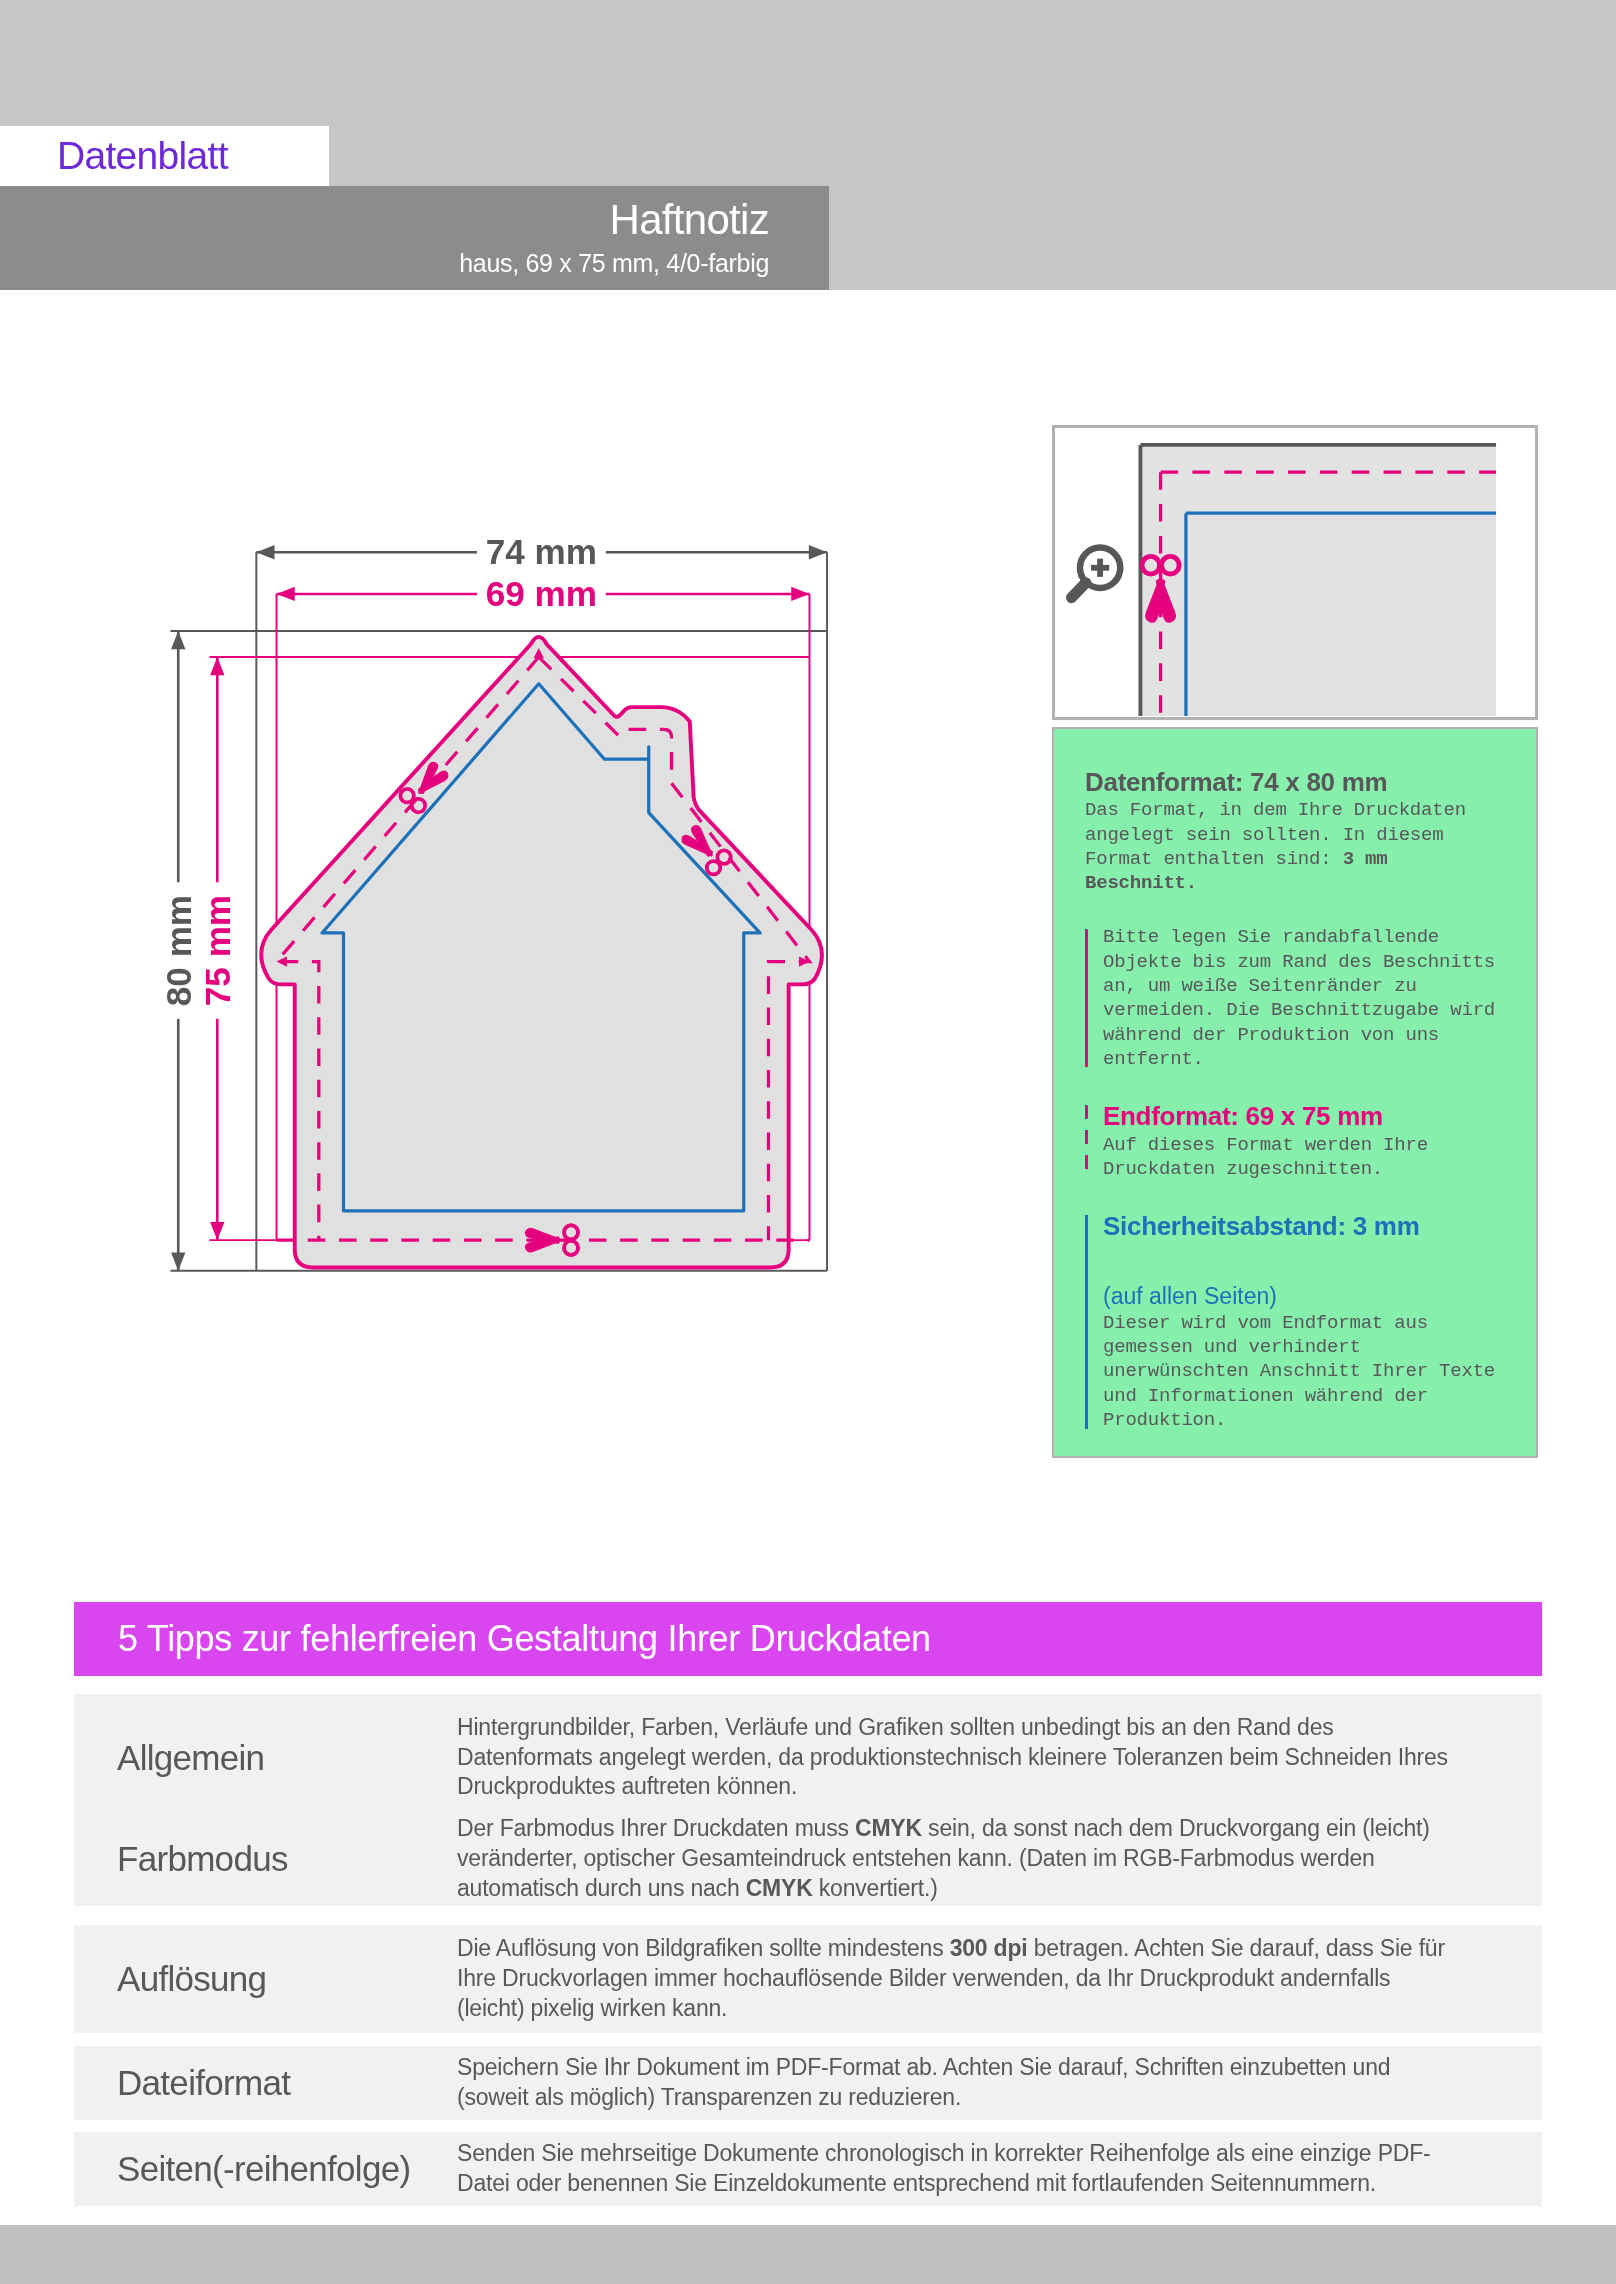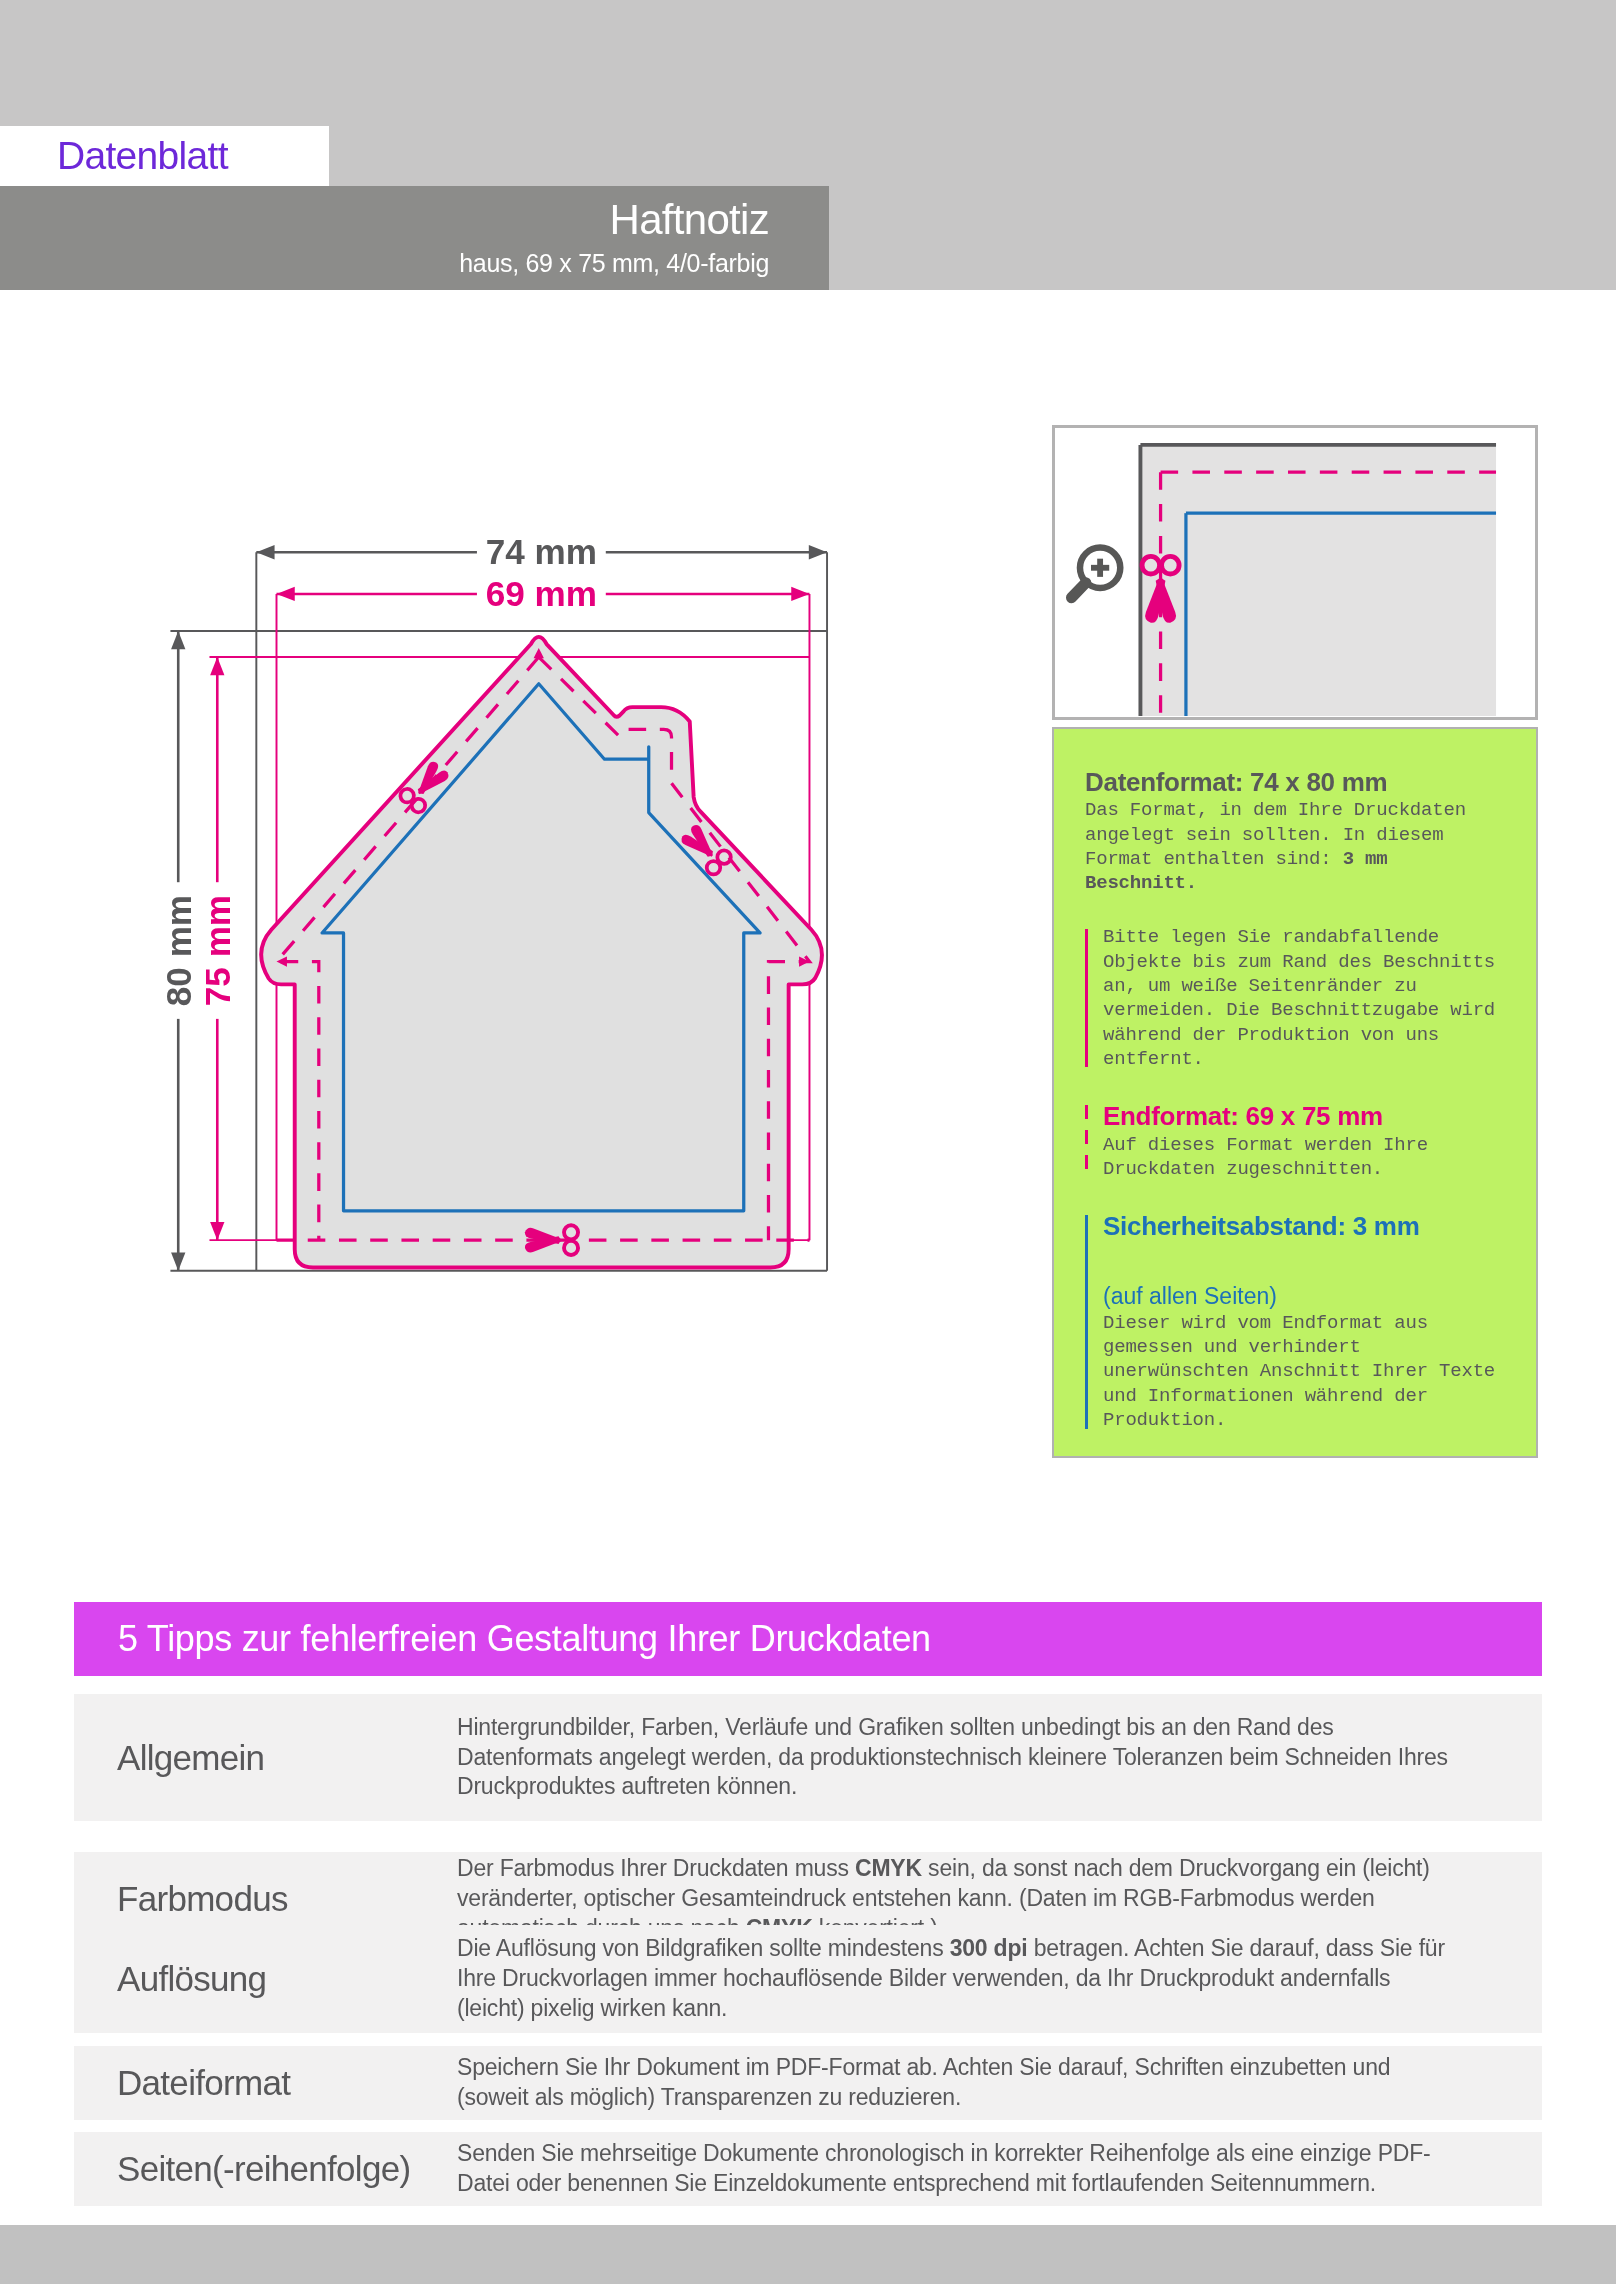--- a/index.html
+++ b/index.html
@@ -13,21 +13,21 @@
   #product-bar{position:absolute;left:0;top:186px;width:829px;height:104px;background:#8c8c8a;
         display:flex;flex-direction:column;justify-content:center;align-items:flex-end;padding-right:60px;box-sizing:border-box;padding-left:12px;}
   #product-bar .title{color:#fff;font-size:42px;letter-spacing:-0.7px;line-height:1.05;}
   #product-bar .subtitle{color:#fff;font-size:25px;letter-spacing:-0.3px;margin-top:6.5px;}
   
   #diagram{position:absolute;left:91px;top:482px;width:794px;height:859px;}
   
   #detail-box{position:absolute;left:1052px;top:425px;width:486px;height:295px;background:#fff;
         border:3.3px solid #b3b2b2;box-sizing:border-box;}
   
-  #info-panel{position:absolute;left:1052px;top:727px;width:486px;height:731px;background:#bef264;
+  #info-panel{position:absolute;left:1052px;top:727px;width:486px;height:731px;background:#86efac;
         border:2px solid #b1b1b1;box-sizing:border-box;padding:38px 26px 26px 31px;
         display:flex;flex-direction:column;gap:30px;}
   .info-block{position:relative;padding-left:18px;}
   .info-block.nobar{padding-left:0;}
   .bar{position:absolute;left:0;top:3.9px;bottom:3.9px;width:3.3px;}
   .bar.solid-m{background:#e5007d;}
   .bar.dash-m{background:repeating-linear-gradient(to bottom,#e5007d 0 14.3px,transparent 14.3px 25px);}
   .bar.solid-b{background:#1d71b8;}
   .info-title{font-size:26px;font-weight:700;letter-spacing:-0.3px;line-height:1.2;}
   .info-title.magenta{color:#e5007d;}
@@ -198,21 +198,21 @@
   </div>
 
   <div id="tips-bar">
     <span class="t">5 Tipps zur fehlerfreien Gestaltung Ihrer Druckdaten</span>
   </div>
 
   <div class="tip-row" style="top:1694px;height:127px;">
     <div class="tip-label">Allgemein</div>
     <div class="tip-text"><span>Hintergrundbilder, Farben, Verläufe und Grafiken sollten unbedingt bis an den Rand des Datenformats angelegt werden, da produktionstechnisch kleinere Toleranzen beim Schneiden Ihres Druckproduktes auftreten können.</span></div>
   </div>
-  <div class="tip-row" style="top:1812px;height:94px;margin-top:40px;">
+  <div class="tip-row" style="top:1812px;height:94px;">
     <div class="tip-label">Farbmodus</div>
     <div class="tip-text"><span>Der Farbmodus Ihrer Druckdaten muss </span><b>CMYK</b><span> sein, da sonst nach dem Druckvorgang ein (leicht) veränderter, optischer Gesamteindruck entstehen kann. (Daten im RGB-Farbmodus werden automatisch durch uns nach </span><b>CMYK</b><span> konvertiert.)</span></div>
   </div>
   <div class="tip-row" style="top:1925px;height:108px;">
     <div class="tip-label">Auflösung</div>
     <div class="tip-text"><span>Die Auflösung von Bildgrafiken sollte mindestens </span><b>300 dpi</b><span> betragen. Achten Sie darauf, dass Sie für Ihre Druckvorlagen immer hochauflösende Bilder verwenden, da Ihr Druckprodukt andernfalls (leicht) pixelig wirken kann.</span></div>
   </div>
   <div class="tip-row" style="top:2046px;height:74px;">
     <div class="tip-label">Dateiformat</div>
     <div class="tip-text"><span>Speichern Sie Ihr Dokument im PDF-Format ab. Achten Sie darauf, Schriften einzubetten und (soweit als möglich) Transparenzen zu reduzieren.</span></div>

